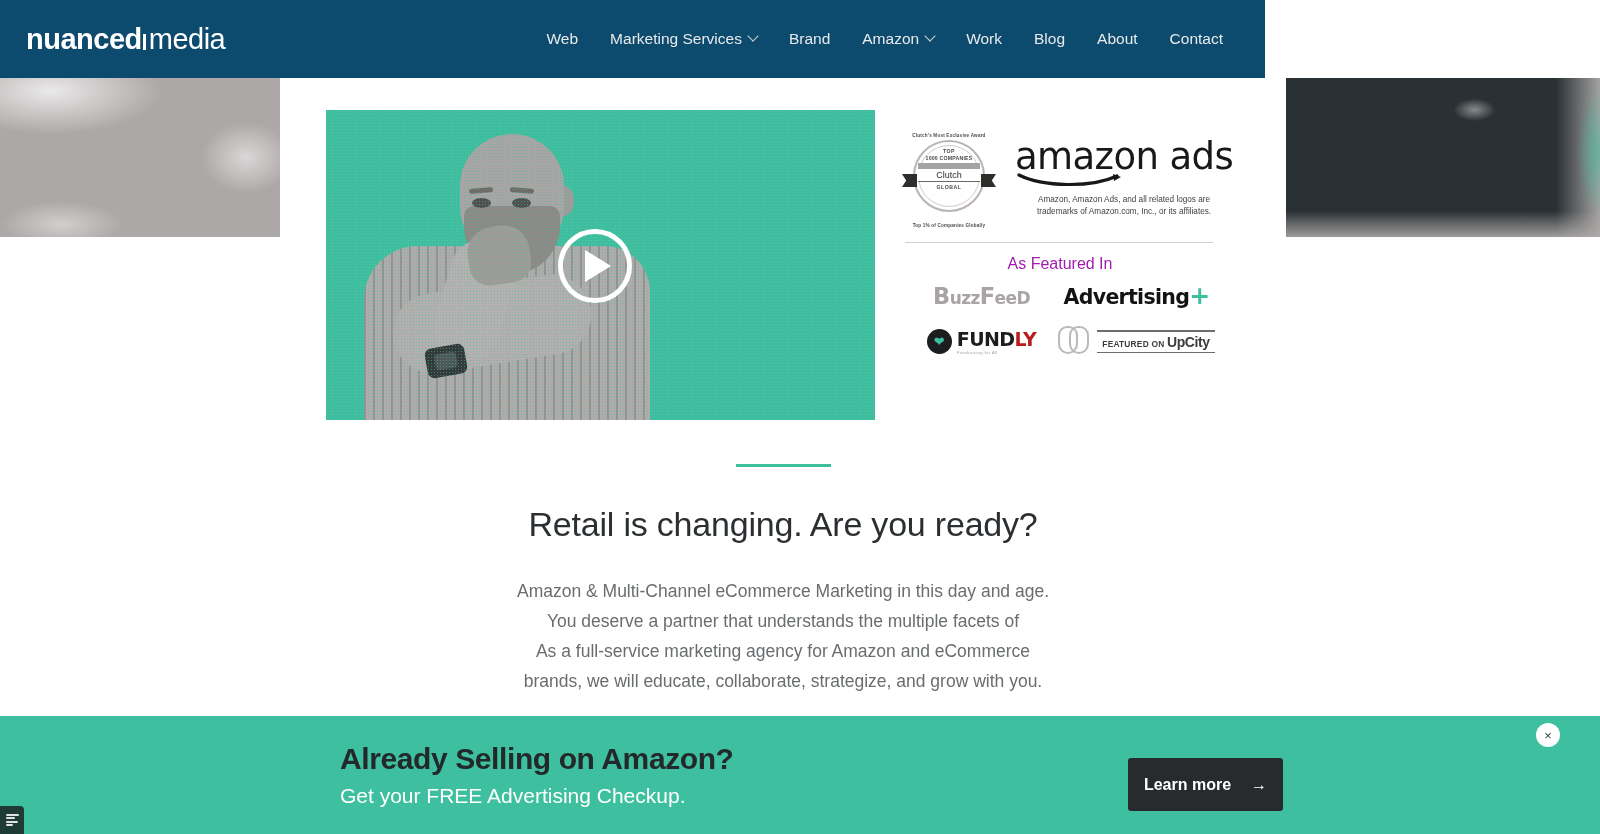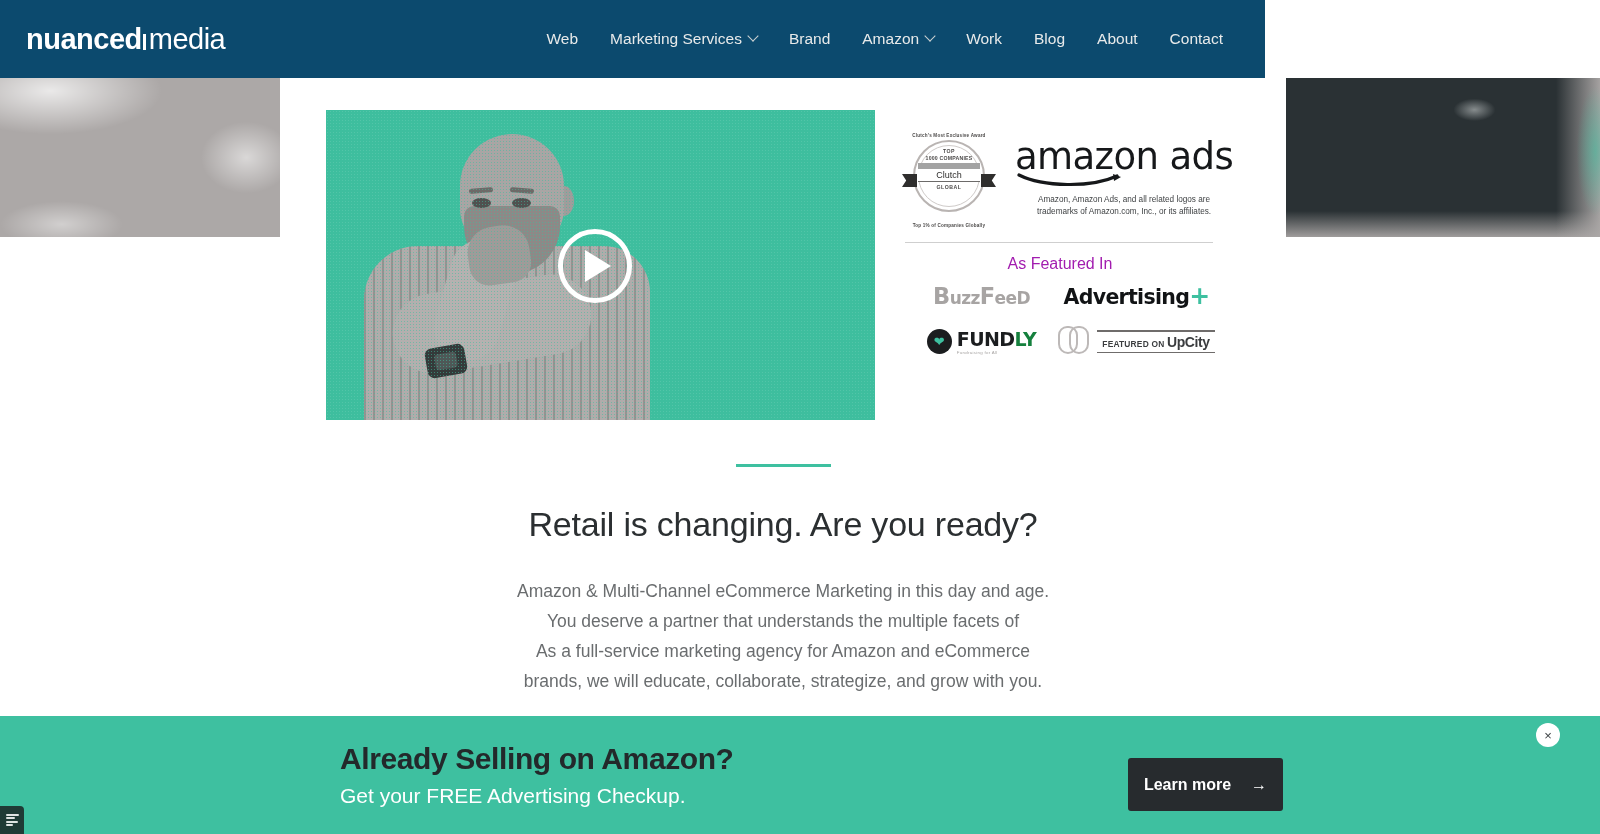--- a/index.html
+++ b/index.html
@@ -237,21 +237,21 @@
   .fundly { display:flex; align-items:center; gap:5px; }
   .fundly-mark {
     width:25px; height:25px; border-radius:50%; background:#1b1d1f;
     display:flex; align-items:center; justify-content:center;
   }
   .fundly-heart { font-size:13px; color:#3ec0a0; line-height:1; }
   .fundly-text {
     font-size:19px; font-weight:800; color:#1b1d1f; letter-spacing:-0.6px;
     font-family:"DejaVu Sans", sans-serif;
   }
-  .fundly-text .ly { color:#15803d; }
+  .fundly-text .ly { color:#b91c1c; }
   .fundly-sub {
     font-size:4.4px; color:#a8a5a4; letter-spacing:0.3px; margin-top:0px;
   }
   .upcity { display:flex; align-items:center; gap:6px; }
   .upcity-mark {
     width:33px; height:31px; position:relative; flex:0 0 33px;
   }
   .upcity-mark span {
     position:absolute; top:0; width:20px; height:28px;
     border:2.5px solid #bdb9b8; border-radius:10px 10px 11px 11px;

